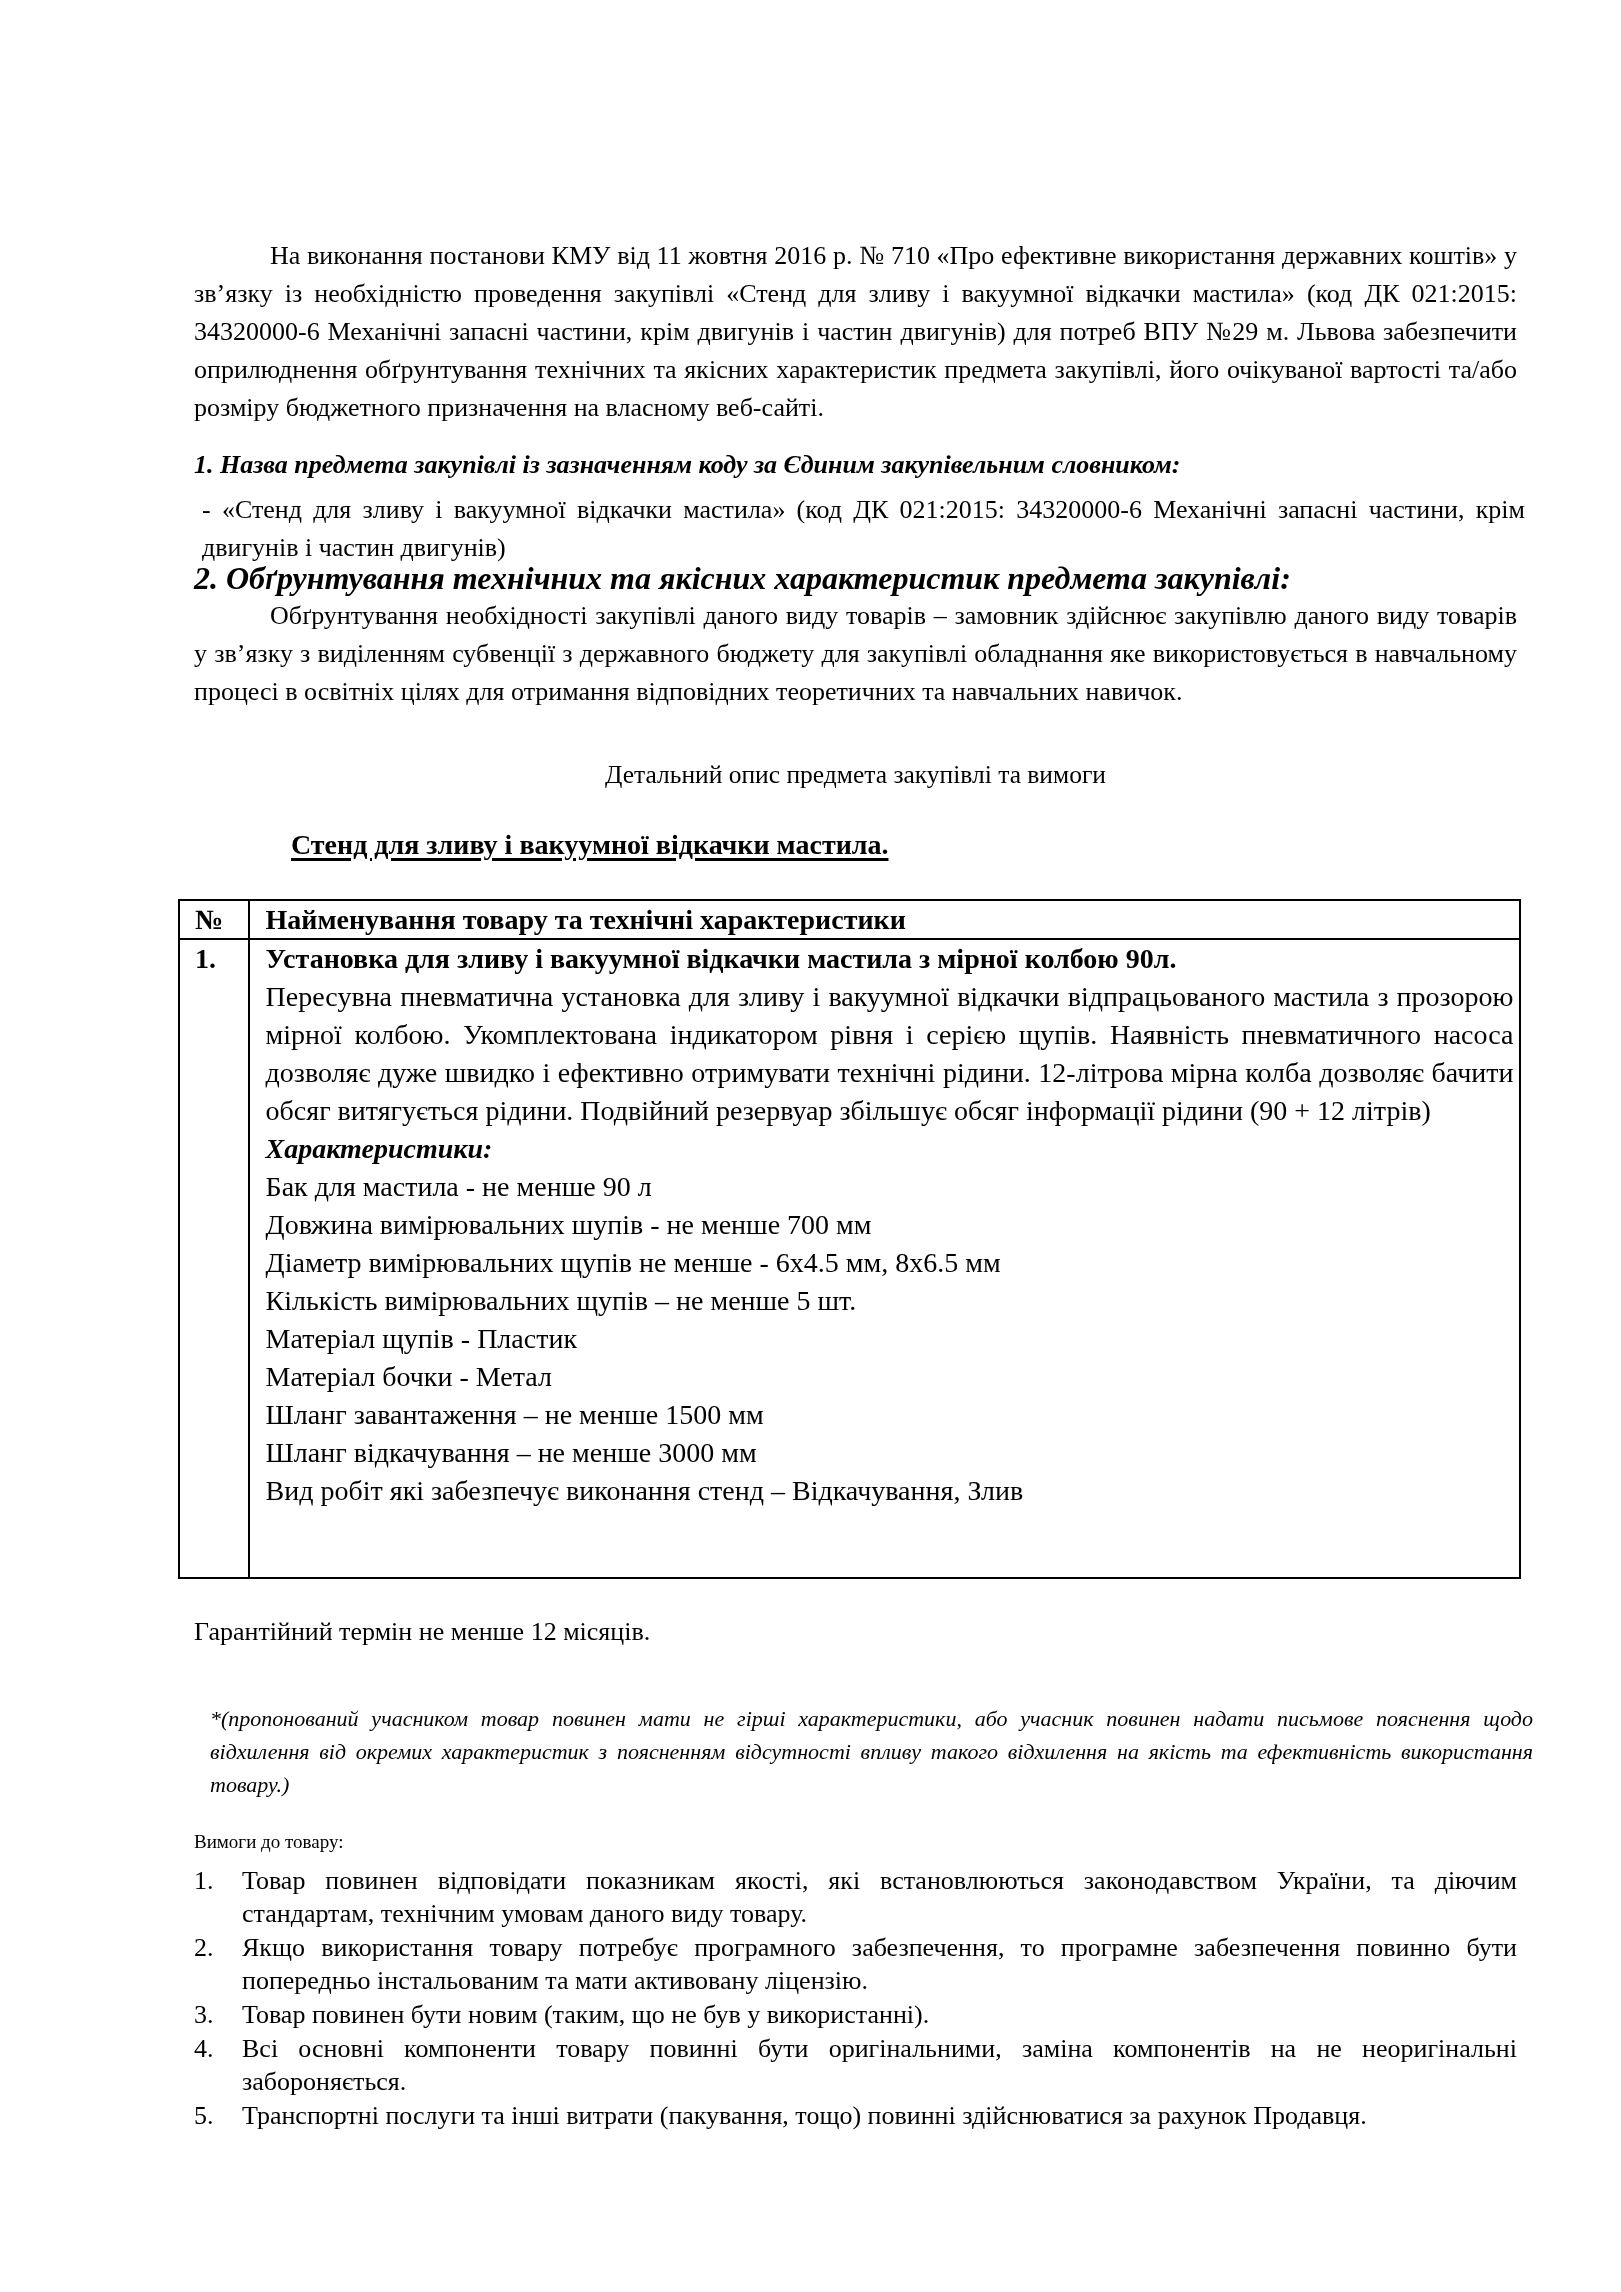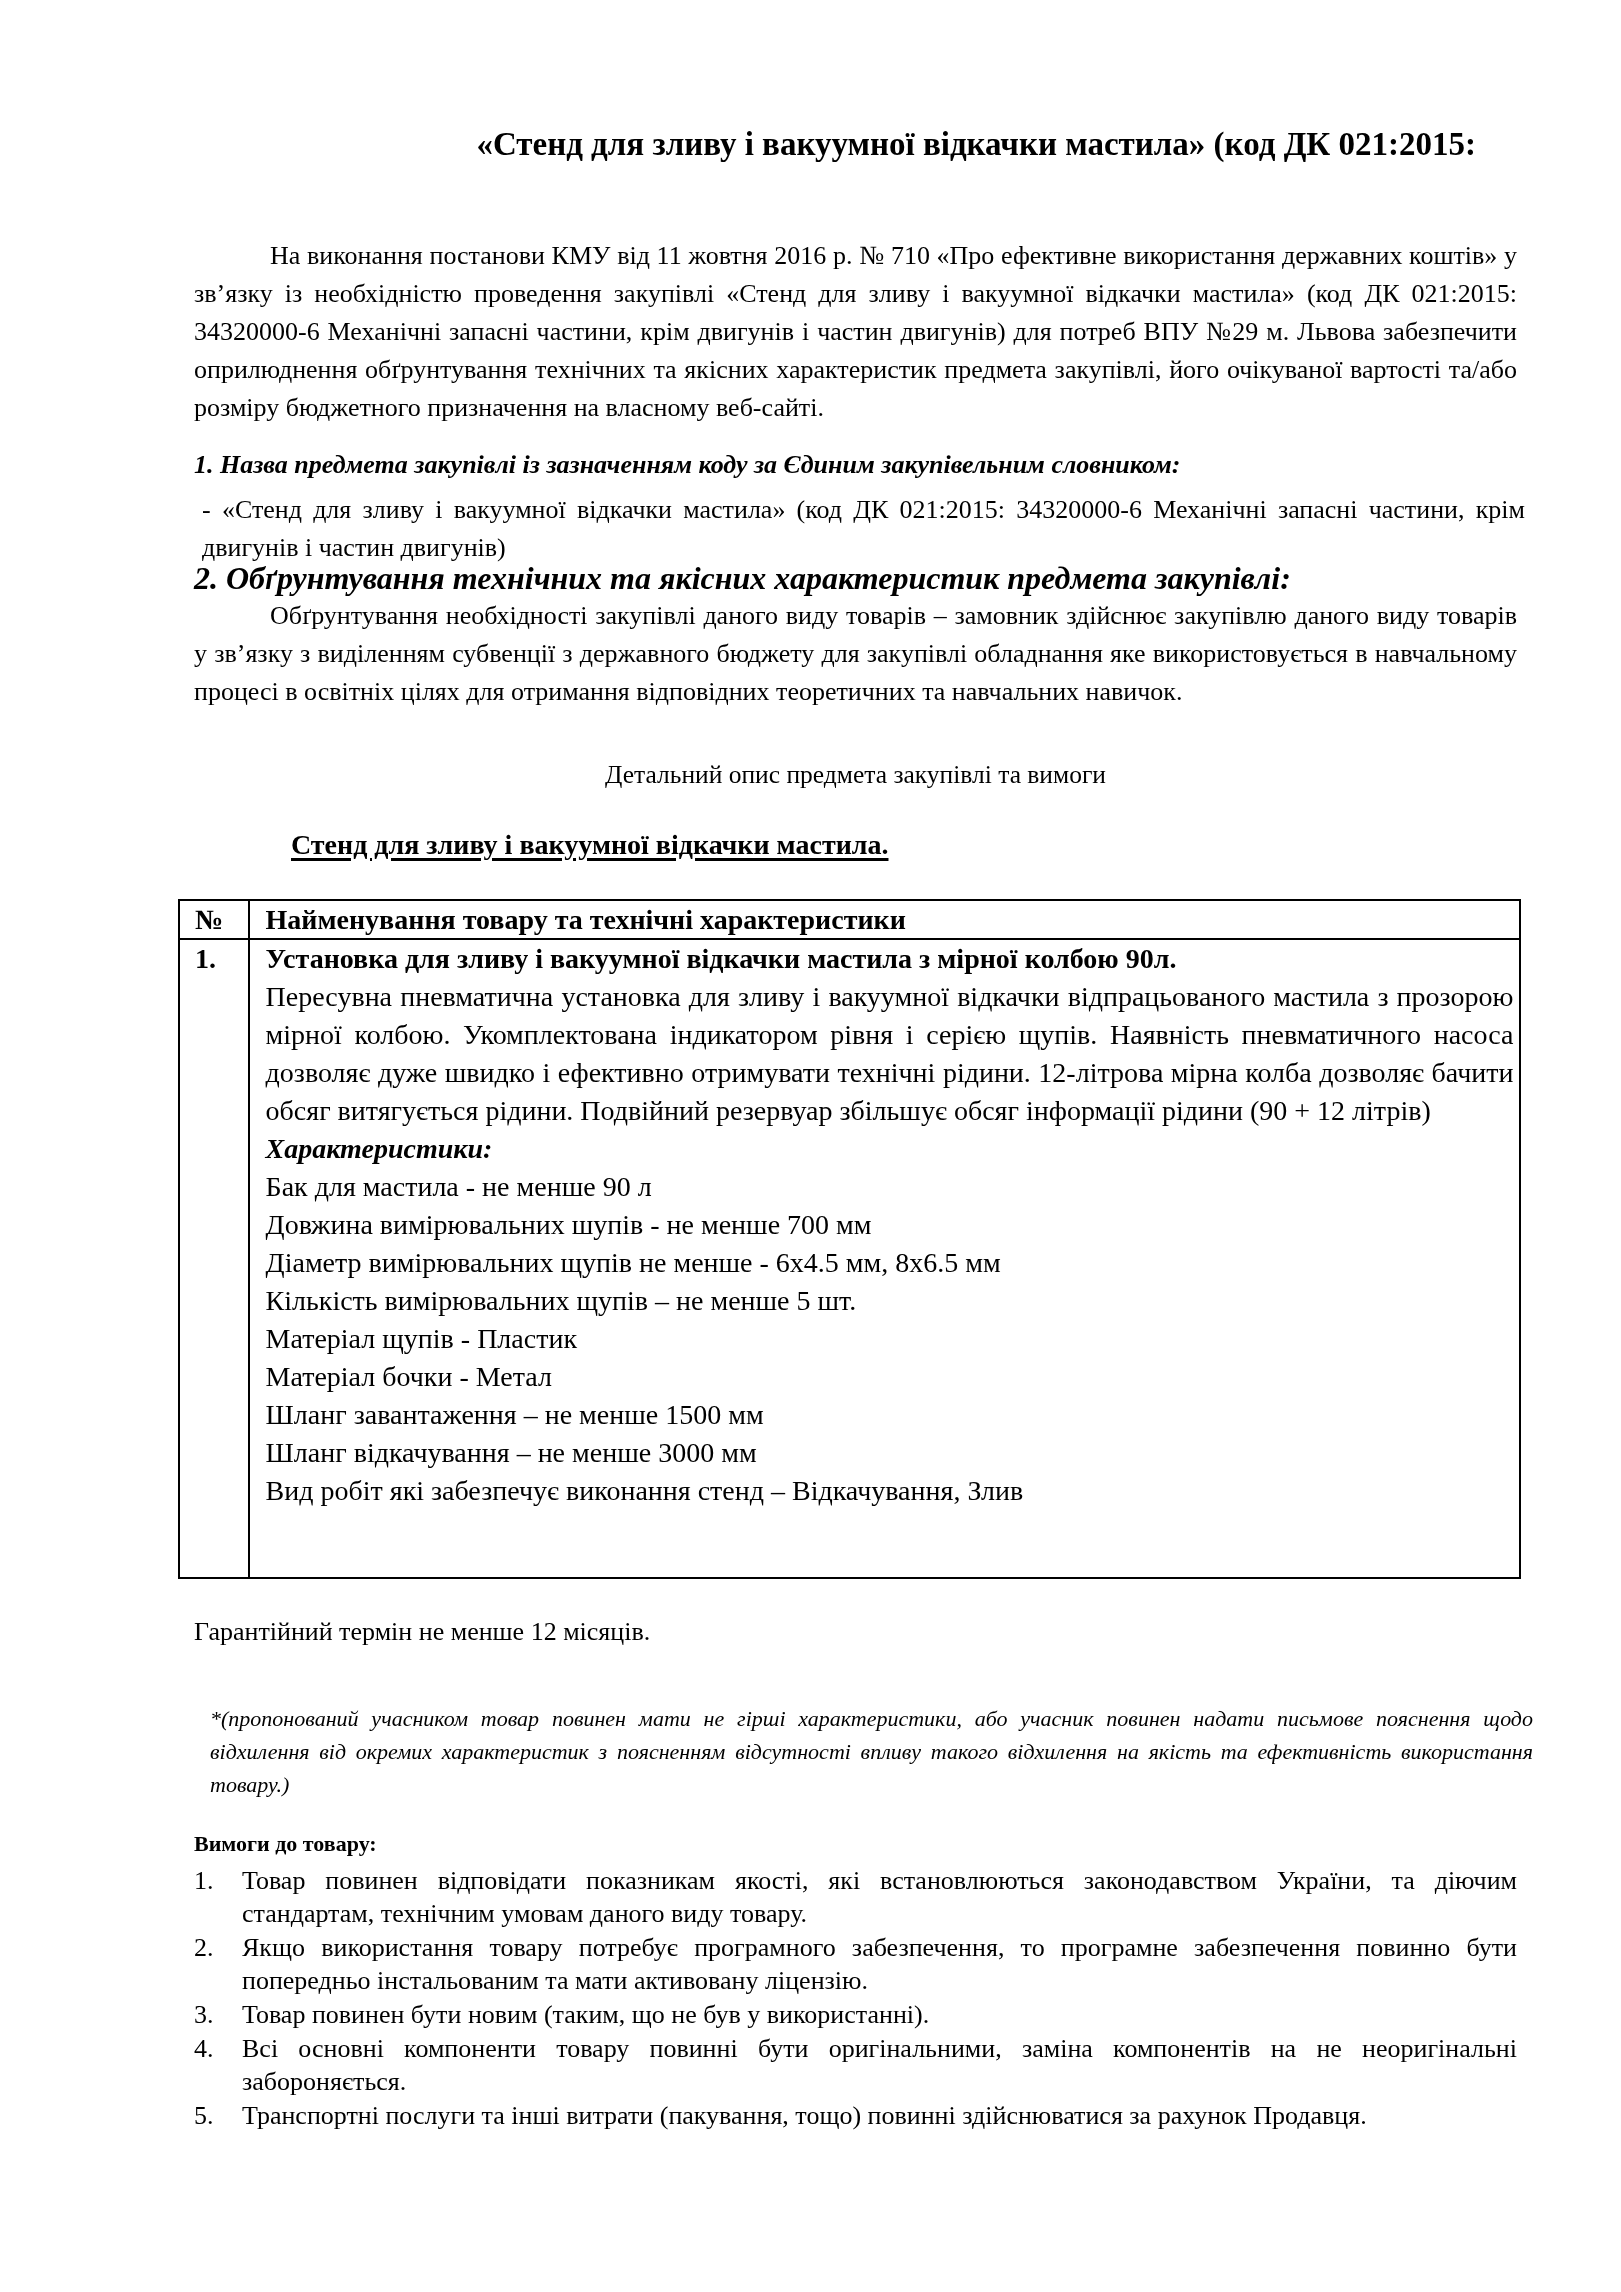--- a/index.html
+++ b/index.html
@@ -44,35 +44,34 @@
     table.spec th { font-weight: bold; height: 37px; line-height: 37px; }
     table.spec td.num, table.spec th.num { width: 47px; font-weight: bold; padding-left: 14.7px; }
     .item-title { font-weight: bold; }
     .desc { text-align: justify; text-align-last: left; }
     .chars-head { font-weight: bold; font-style: italic; }
     #warranty { position: absolute; top: 1617px; font-size: 26px; }
     #note {
       position: absolute; top: 1686px; width: 1323px; font-style: italic;
       font-size: 22px; line-height: 33px; text-align: justify; text-align-last: left;
     }
-    #reqh { position: absolute; top: 1831px; font-weight: bold; font-size: 22px; }
+    #reqh { position: absolute; top: 1831px; font-weight: normal; font-size: 19px; }
     #reqs {
       position: absolute; top: 1864px; width: 1323px; margin: 0; padding: 0; list-style: none;
       font-size: 26px; line-height: 33px;
     }
     #reqs li { position: relative; padding-left: 48px; text-align: justify; text-align-last: left; margin-bottom: 1px; }
     #reqs .n { position: absolute; left: 0; top: 0; }
   </style>
 </head>
 <body>
 
 <div class="page">
 
   <div class="title">
-    <div>«Стенд для зливу і вакуумної відкачки мастила» (код ДК 021:2015:</div>
   </div>
 
   <p id="intro" class="para indent" style="margin:0">На виконання постанови КМУ від 11 жовтня 2016 р. № 710 «Про ефективне використання державних коштів» у зв’язку із необхідністю проведення закупівлі «Стенд для зливу і вакуумної відкачки мастила» (код ДК 021:2015: 34320000-6 Механічні запасні частини, крім двигунів і частин двигунів) для потреб ВПУ №29 м. Львова забезпечити оприлюднення обґрунтування технічних та якісних характеристик предмета закупівлі, його очікуваної вартості та/або розміру бюджетного призначення на власному веб-сайті.</p>
 
   <div id="s1h">1. Назва предмета закупівлі із зазначенням коду за Єдиним закупівельним словником:</div>
   <p id="s1t" class="para" style="margin:8px">- «Стенд для зливу і вакуумної відкачки мастила» (код ДК 021:2015: 34320000-6 Механічні запасні частини, крім двигунів і частин двигунів)</p>
 
   <div id="s2h">2. Обґрунтування технічних та якісних характеристик предмета закупівлі:</div>
   <p id="s2t" class="para indent" style="margin:0">Обґрунтування необхідності закупівлі даного виду товарів – замовник здійснює закупівлю даного виду товарів  у зв’язку з виділенням субвенції з державного бюджету для закупівлі обладнання яке використовується в навчальному процесі в освітніх цілях для отримання відповідних теоретичних та навчальних навичок.</p>
 

